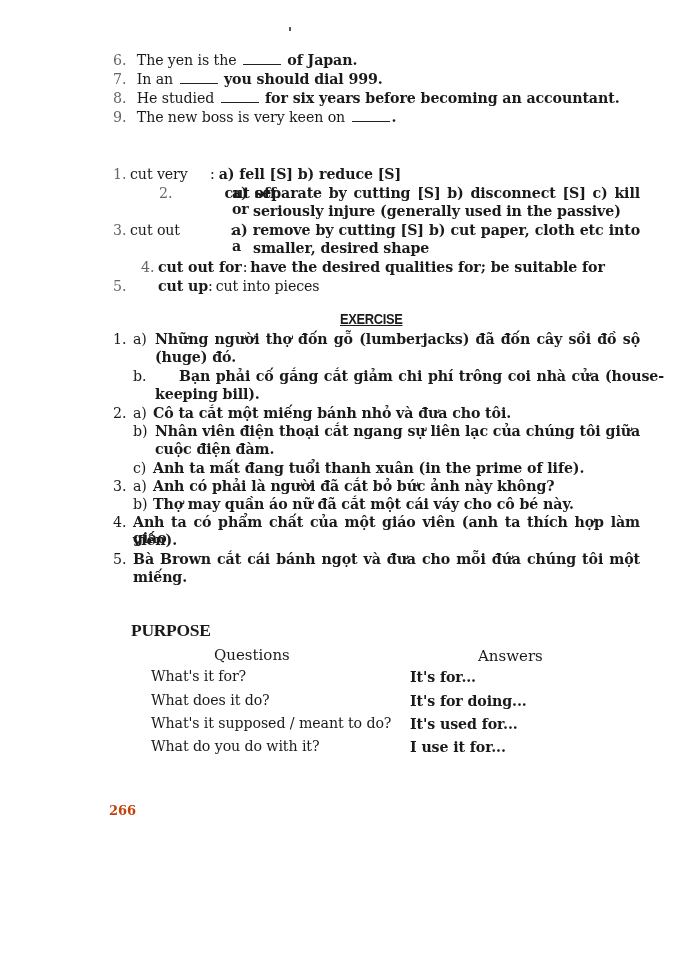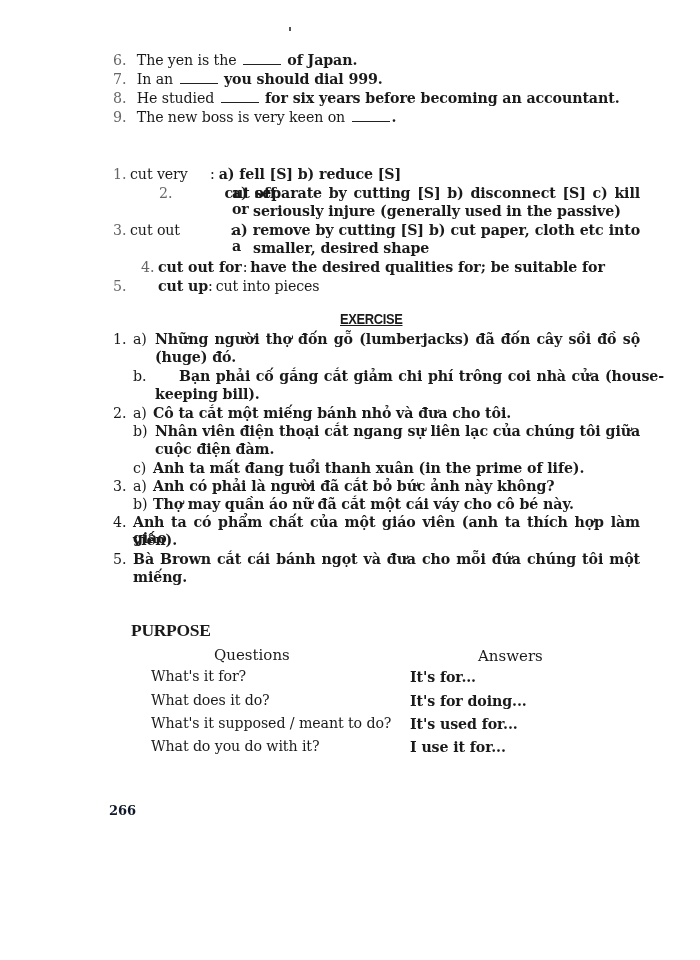--- a/index.html
+++ b/index.html
@@ -10,21 +10,21 @@
   }
   .page { position: absolute; left: 0; top: 0; width: 700px; height: 960px; }
   .abs { position: absolute; white-space: nowrap; }
   .txt { font-size: 14.2px; letter-spacing: -0.1px; }
   .b { font-weight: bold; text-align: right; }
   .heading { font-family: "Liberation Serif", "DejaVu Serif", serif; font-weight: bold; font-size: 19px; letter-spacing: -0.3px; }
   .exercise-title { font-family: "Liberation Sans", "DejaVu Sans", sans-serif; font-weight: bold; font-size: 15px; text-decoration: underline; letter-spacing: -0.4px; transform: scaleX(0.86); transform-origin: left; }
   .justify { white-space: normal; text-align: justify; text-align-last: justify; }
   .blank { display: inline-block; width: 38px; border-bottom: 1.5px solid #222; height: 1px; vertical-align: baseline; margin: 0 2px; }
   .colhead { font-weight: normal; font-size: 15px; }
-  .pageno { font-family: "DejaVu Serif", serif; font-weight: bold; font-size: 13px; color: #0f172a; }
+  .pageno { font-family: "DejaVu Serif", serif; font-weight: bold; font-size: 13px; color: #c2410c; }
   .speck { position: absolute; width: 2px; height: 4px; background: #555; }
 </style>
 </head>
 <body>
 
 <div class="page">
 
   <div class="speck" style="left:289px;top:27px;"></div>
 
   <div>

